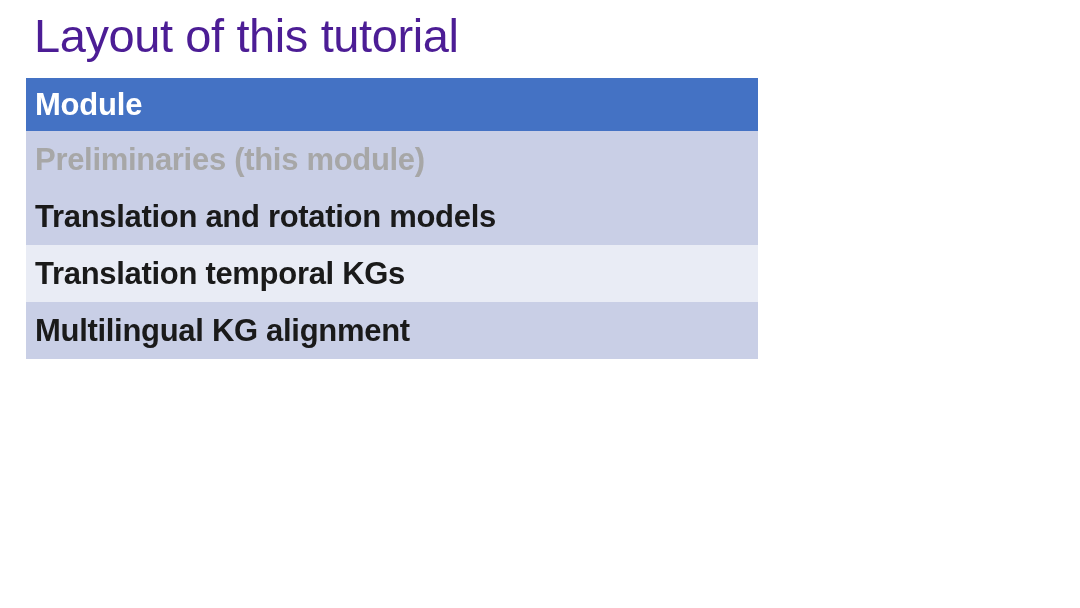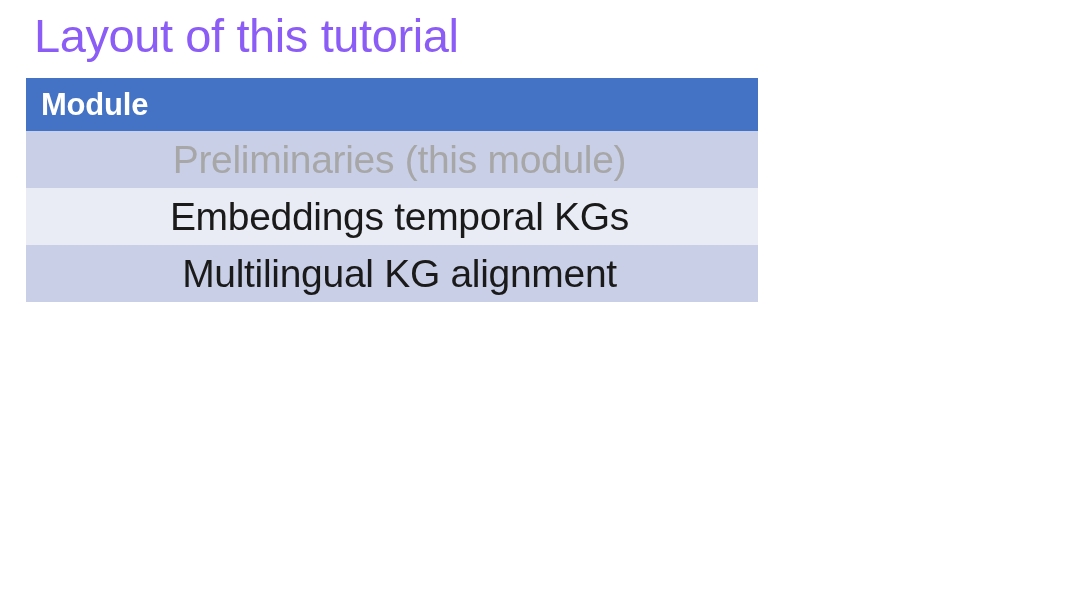--- a/index.html
+++ b/index.html
@@ -28,65 +28,64 @@
   .slide-title {
     position: absolute;
     left: 34px;
     top: 2px;
     width: 900px;
     height: 68px;
     line-height: 68px;
     font-size: 47px;
     font-weight: 400;
     letter-spacing: -0.4px;
-    color: #8b5cf6;
+    color: #4c1d95;
     white-space: nowrap;
     font-family: "Liberation Sans", "DejaVu Sans", sans-serif;
   }
 
   
   .module-table {
     position: absolute;
     left: 26px;
     top: 78px;
     width: 732px;
     border-collapse: collapse;
     table-layout: fixed;
   }
 
   .module-table tr { height: 57px; }
 
   .module-table th,
   .module-table td {
-    padding: 0 0 0 15px;
+    padding: 0 0 0 9px;
     margin: 0;
     border: 0;
     text-align: left;
     vertical-align: middle;
     white-space: nowrap;
     overflow: hidden;
   }
 
   
   .module-table thead tr { height: 53px; }
   .module-table th.header-cell {
     background: #4472c4;
     color: #ffffff;
     font-size: 31px;
     font-weight: 700;
     letter-spacing: -0.2px;
   }
 
   
   .module-table td.row-cell {
-    font-size: 39px;
-    font-weight: 400;
+    font-size: 31px;
+    font-weight: 700;
     color: #1a1a1a;
     letter-spacing: -0.3px;
-    text-align: center;
   }
 
   tr.band-dark  td.row-cell { background: #c9cfe6; }
   tr.band-light td.row-cell { background: #e9ecf5; }
 
   
   tr.row-dimmed td.row-cell { color: #a7a7a7; }
 </style>
 </head>
 <body>
@@ -98,22 +97,25 @@
   <table class="module-table">
     <thead>
       <tr>
         <th class="header-cell">Module</th>
       </tr>
     </thead>
     <tbody id="table-body">
         <tr class="band-dark row-dimmed">
           <td class="row-cell">Preliminaries (this module)</td>
         </tr>
+        <tr class="band-dark">
+          <td class="row-cell">Translation and rotation models</td>
+        </tr>
         <tr class="band-light">
-          <td class="row-cell">Embeddings temporal KGs</td>
+          <td class="row-cell">Translation temporal KGs</td>
         </tr>
         <tr class="band-dark">
           <td class="row-cell">Multilingual KG alignment</td>
         </tr>
       </tbody>
   </table>
 
 </div>
 
 </body></html>

